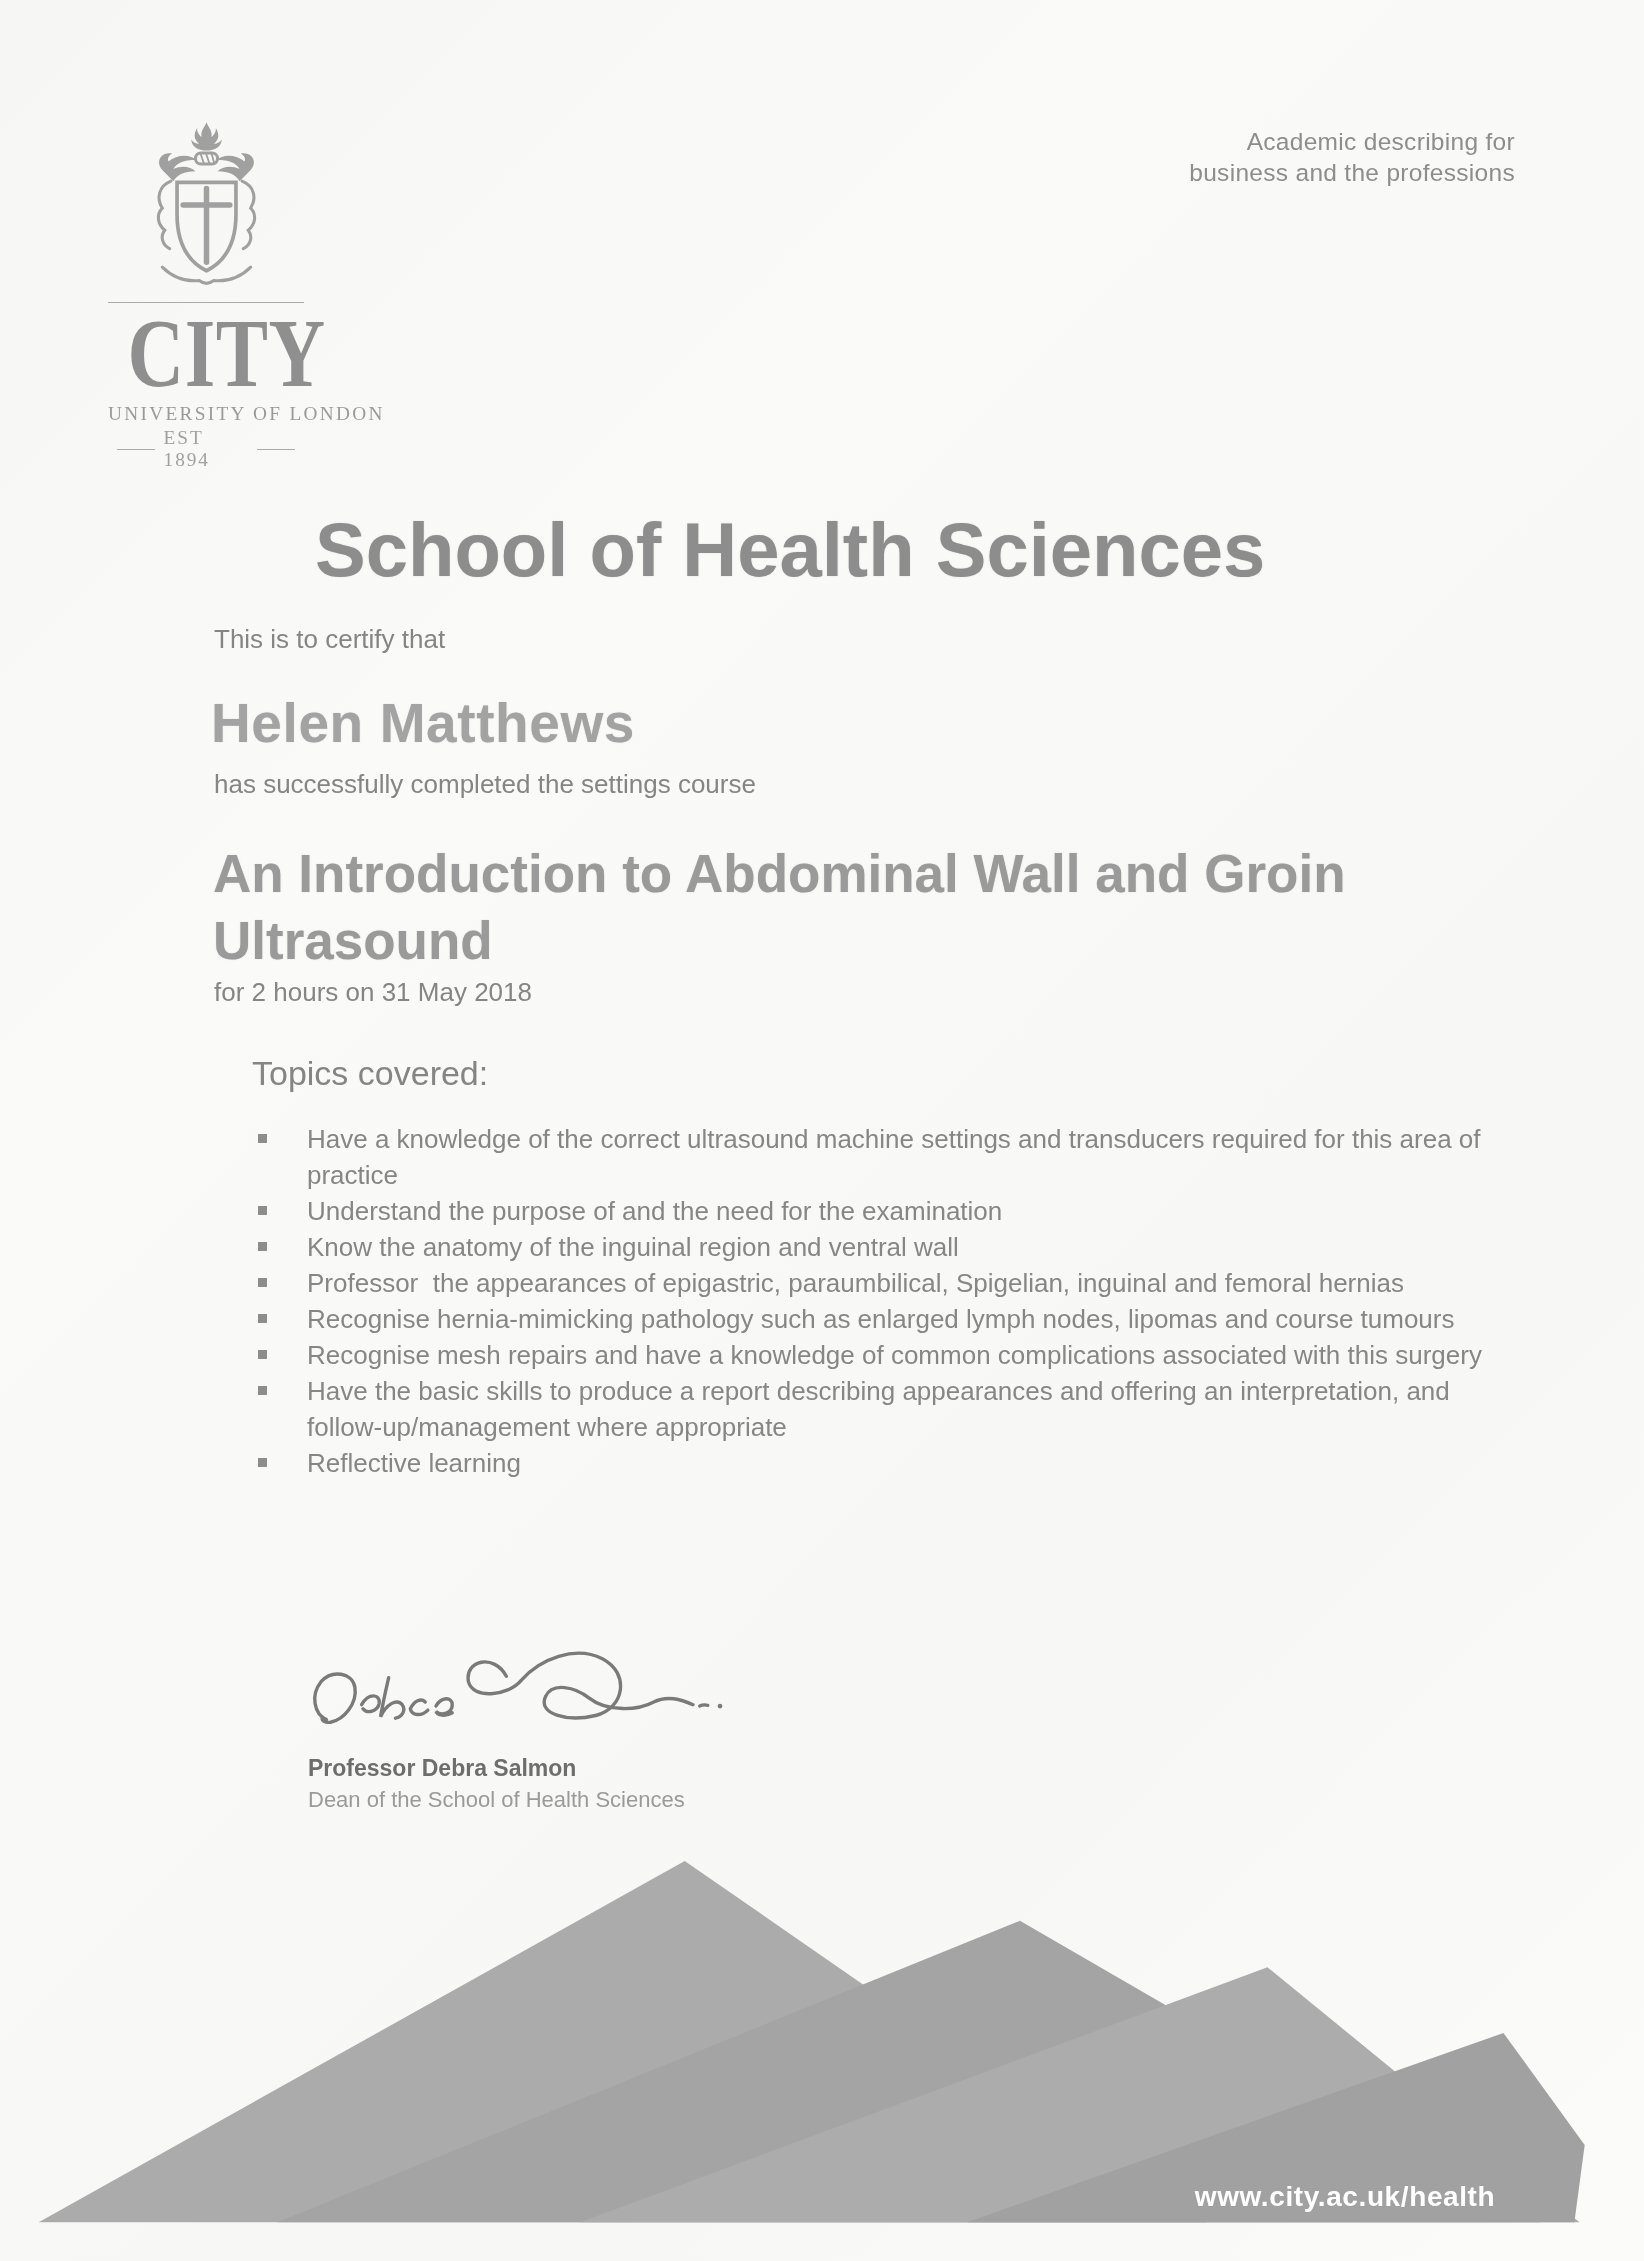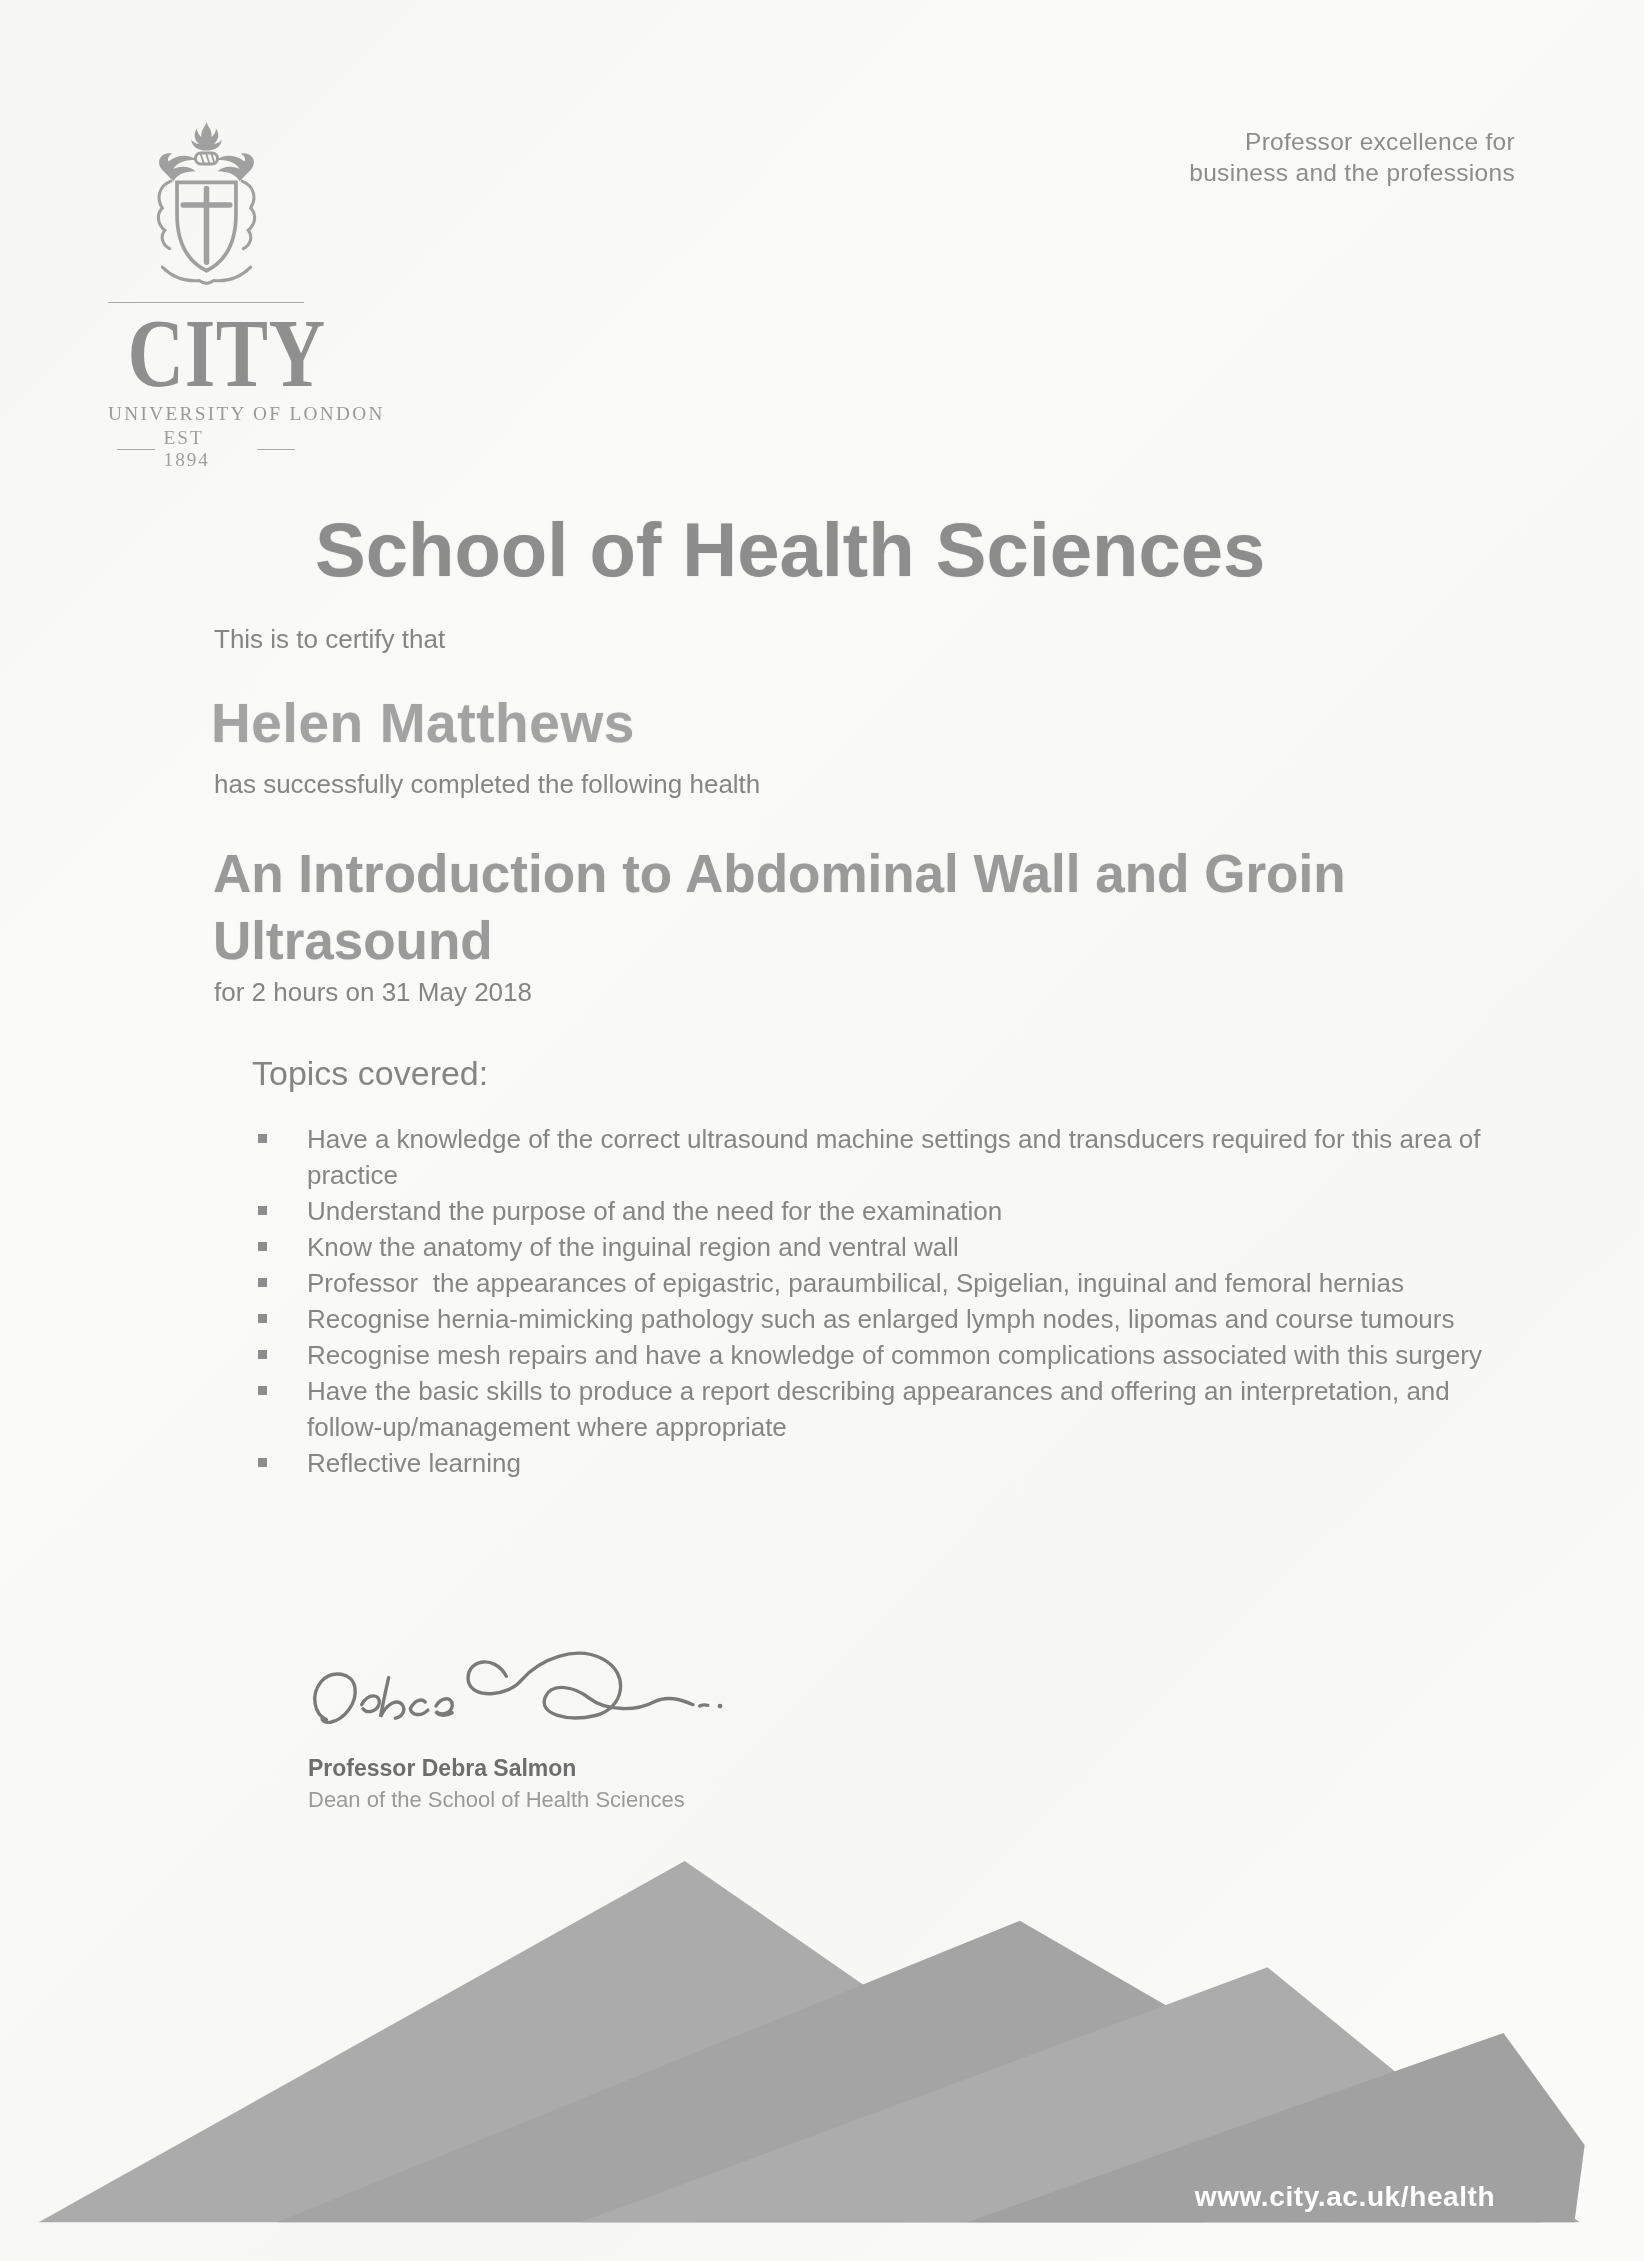--- a/index.html
+++ b/index.html
@@ -142,21 +142,21 @@
     font-size: 28px; font-weight: bold;
     color: #ffffff; letter-spacing: 0.6px;
   }
 </style>
 </head>
 <body>
 
 <div class="paper">
 
   <div class="abs tagline">
-    <div>Professor excellence for</div>
+    <div>Academic describing for</div>
     <div>business and the professions</div>
   </div>
 
   <div class="abs logo">
     <svg class="crest" viewBox="0 0 200 290" xmlns="http://www.w3.org/2000/svg">
       <g fill="none" stroke="#a0a0a0" stroke-linecap="round">
 
         <path d="M100 2 C96 12 90 16 92 26 C86 22 84 15 85 11 C78 22 80 31 88 37 C82 37 78 34 75 30 C76 42 86 48 100 48 C114 48 124 42 125 30 C122 34 118 37 112 37 C120 31 122 22 115 11 C116 15 114 22 108 26 C110 16 104 12 100 2 Z" fill="#a0a0a0" stroke="none"></path>
 
         <rect x="82" y="52" width="36" height="18" rx="9" stroke-width="5"></rect>
@@ -182,21 +182,21 @@
     <div class="logo-est">
       <span class="dash"></span>
       <span>EST 1894</span>
       <span class="dash"></span>
     </div>
   </div>
 
   <div class="abs school-title">School of Health Sciences</div>
   <div class="abs certify-line">This is to certify that</div>
   <div class="abs recipient-name">Helen Matthews</div>
-  <div class="abs completion-line">has successfully completed the following health</div>
+  <div class="abs completion-line">has successfully completed the settings course</div>
   <div class="abs course-title">An Introduction to Abdominal Wall and Groin Ultrasound</div>
   <div class="abs duration-line">for 2 hours on 31 May 2018</div>
   <div class="abs topics-heading">Topics covered:</div>
 
   <ul class="abs topics">
 
   <li>
       <span class="bullet"></span>
       <span class="topic-text">Have a knowledge of the correct ultrasound machine settings and transducers required for this area of practice</span>
     </li>

